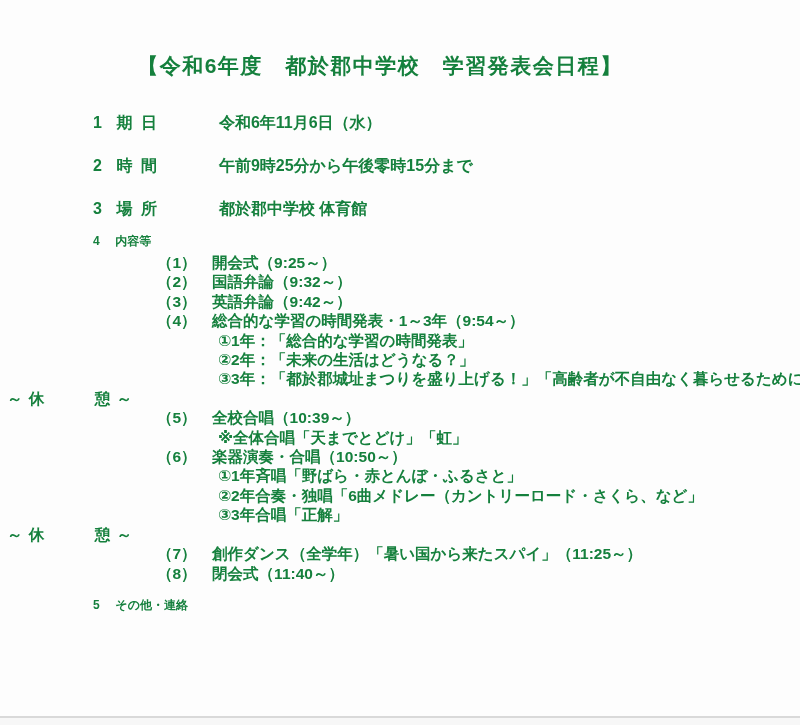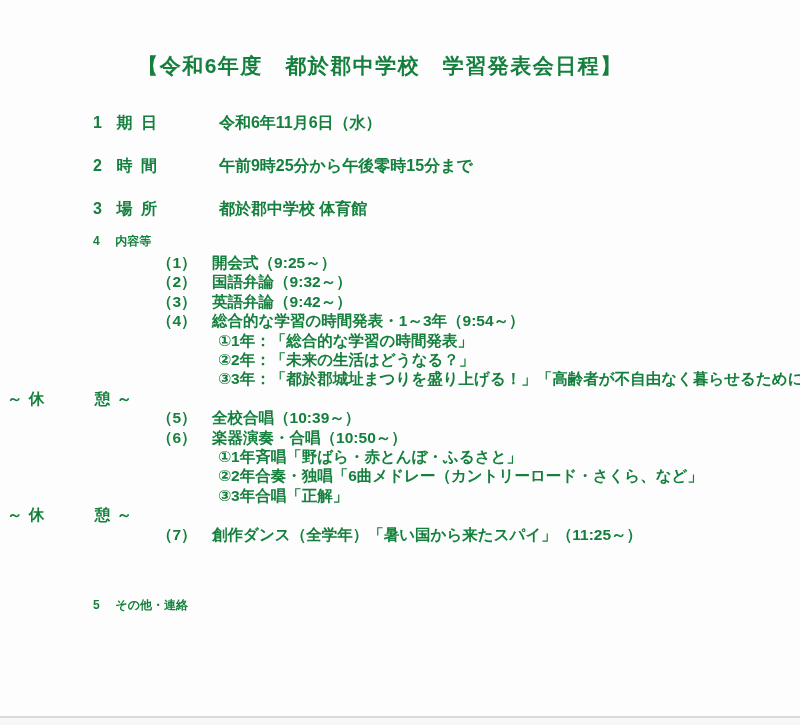--- a/index.html
+++ b/index.html
@@ -132,26 +132,28 @@
   <div class="schedule" id="schedule-list">
       <div class="sched-line lv-item">（1）　開会式（9:25～）</div>
       <div class="sched-line lv-item">（2）　国語弁論（9:32～）</div>
       <div class="sched-line lv-item">（3）　英語弁論（9:42～）</div>
       <div class="sched-line lv-item">（4）　総合的な学習の時間発表・1～3年（9:54～）</div>
       <div class="sched-line lv-sub">①1年：「総合的な学習の時間発表」</div>
       <div class="sched-line lv-sub">②2年：「未来の生活はどうなる？」</div>
       <div class="sched-line lv-sub">③3年：「都於郡城址まつりを盛り上げる！」「高齢者が不自由なく暮らせるために」</div>
       <div class="sched-line lv-break">～ 休　　　憩 ～</div>
       <div class="sched-line lv-item">（5）　全校合唱（10:39～）</div>
+      <div class="sched-line lv-sub">※全体合唱「天までとどけ」「虹」</div>
       <div class="sched-line lv-item">（6）　楽器演奏・合唱（10:50～）</div>
       <div class="sched-line lv-sub">①1年斉唱「野ばら・赤とんぼ・ふるさと」</div>
       <div class="sched-line lv-sub">②2年合奏・独唱「6曲メドレー（カントリーロード・さくら、など」</div>
       <div class="sched-line lv-sub">③3年合唱「正解」</div>
       <div class="sched-line lv-break">～ 休　　　憩 ～</div>
       <div class="sched-line lv-item">（7）　創作ダンス（全学年）「暑い国から来たスパイ」（11:25～）</div>
+      <div class="sched-line lv-item">（8）　閉会式（11:40～）</div>
     </div>
 
   <div class="sec-header" style="top:597px">
     <span class="sec-no">5</span>
     <span class="sec-label-plain">その他・連絡</span>
   </div>
 
 
   <div class="scan-edge" style="background: rgb(217, 217, 217);"></div>
   <div class="scan-foot"></div>

